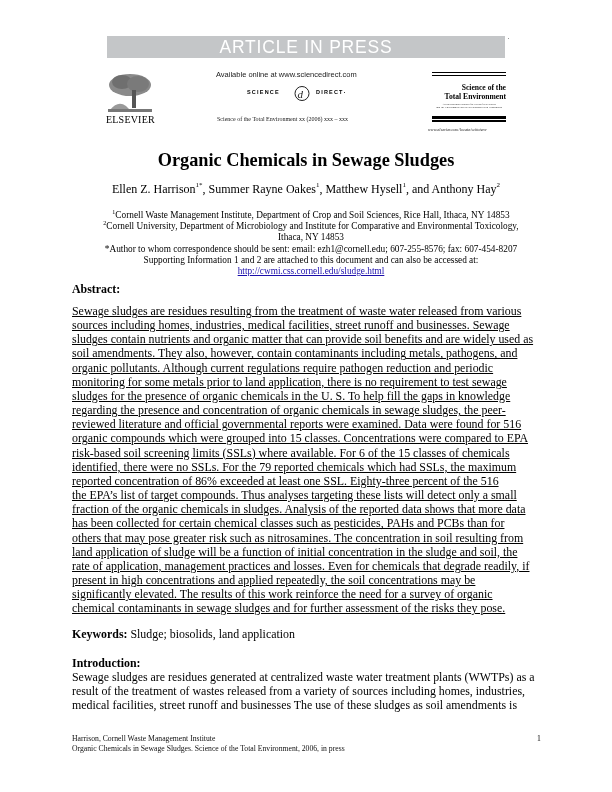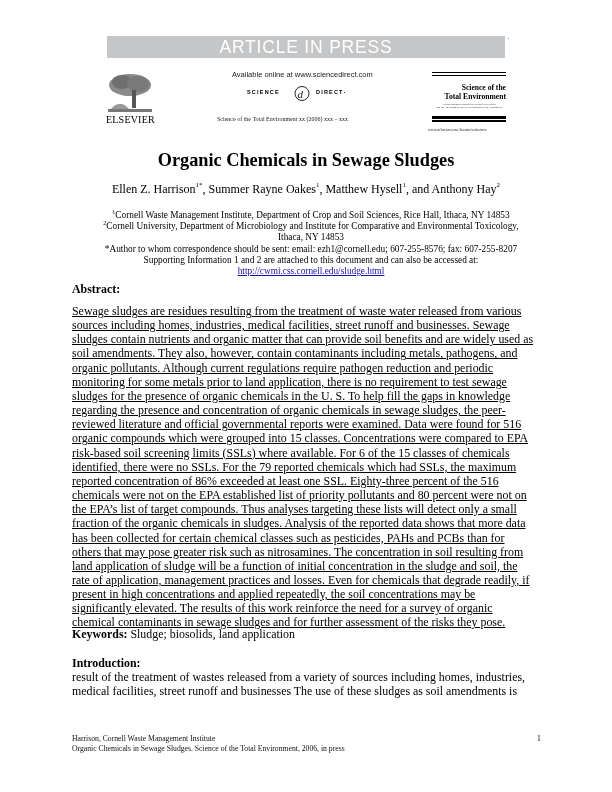--- a/index.html
+++ b/index.html
@@ -5,21 +5,21 @@
   html, body { margin: 0; padding: 0; background: #ffffff; }
   body { width: 612px; height: 792px; position: relative; overflow: hidden; font-family: "Liberation Serif", serif; color: #000; }
 
   .banner { position: absolute; left: 107px; top: 36px; width: 398px; height: 22px; background: #c4c6c8; }
   .banner-text { position: absolute; left: 0; right: 0; top: 1px; text-align: center; font-family: "Liberation Sans", sans-serif; font-size: 17.5px; color: #ffffff; letter-spacing: 0.8px; border-radius: 8px; }
   .corner-dot { position: absolute; left: 508px; top: 38px; width: 1px; height: 1px; background: #999; }
 
   .elsevier-logo { position: absolute; left: 106px; top: 72px; width: 48px; height: 42px; }
   .elsevier-name { position: absolute; left: 106px; top: 114px; font-size: 10px; letter-spacing: 0.2px; }
 
-  .available { position: absolute; left: 232px; top: 70px; font-family: "Liberation Sans", sans-serif; font-size: 7.5px; color: #222; }
+  .available { position: absolute; left: 216px; top: 70px; font-family: "Liberation Sans", sans-serif; font-size: 7.5px; color: #222; }
   .sd-logo { position: absolute; left: 247px; top: 83px; width: 120px; height: 20px; }
   .sd-left { position: absolute; left: 0; top: 6px; font-family: "Liberation Sans", sans-serif; font-size: 5.5px; font-weight: bold; letter-spacing: 1.2px; }
   .sd-right { position: absolute; left: 69px; top: 6px; font-family: "Liberation Sans", sans-serif; font-size: 5.5px; font-weight: bold; letter-spacing: 1.2px; }
   .sd-circle { position: absolute; left: 46px; top: 1px; width: 18px; height: 17px; }
   .journal-ref { position: absolute; left: 217px; top: 116px; font-size: 6px; color: #222; }
 
   .ste-box { position: absolute; left: 432px; top: 72px; width: 74px; }
   .ste-rule-thin { height: 1px; background: #000; margin-bottom: 2px; }
   .ste-rule-thick { height: 2px; background: #000; margin-bottom: 6px; }
   .ste-title { text-align: right; font-size: 7.6px; font-weight: bold; line-height: 9px; }
@@ -97,56 +97,56 @@
 
 <div class="title">Organic Chemicals in Sewage Sludges</div>
 <div class="authors">
   <span>Ellen Z. Harrison</span><sup>1*</sup><span>, </span><span>Summer Rayne Oakes</span><sup>1</sup><span>, </span><span>Matthew Hysell</span><sup>1</sup><span>, and </span><span>Anthony Hay</span><sup>2</sup>
 </div>
 
 <div class="affils">
   <div><sup>1</sup><span>Cornell Waste Management Institute, Department of Crop and Soil Sciences, Rice Hall, Ithaca, NY 14853</span></div>
   <div><sup>2</sup><span>Cornell University, Department of Microbiology and Institute for Comparative and Environmental Toxicology,</span></div>
   <div><span>Ithaca, NY 14853</span></div>
-  <div>*Author to whom correspondence should be sent: email: ezh1@cornell.edu; 607-255-8576; fax: 607-255-8207</div>
+  <div>*Author to whom correspondence should be sent: email: ezh1@cornell.edu; 607-255-8576; fax: 607-454-8207</div>
   <div>Supporting Information 1 and 2 are attached to this document and can also be accessed at:</div>
   <div><a href="#">http://cwmi.css.cornell.edu/sludge.html</a></div>
 </div>
 
 <div class="abstract-head">Abstract:</div>
 <div class="body-block abstract-body" id="abstract-body">
     <span class="ln">Sewage sludges are residues resulting from the treatment of waste water released from various</span>
     <span class="ln">sources including homes, industries, medical facilities, street runoff and businesses. Sewage</span>
     <span class="ln">sludges contain nutrients and organic matter that can provide soil benefits and are widely used as</span>
     <span class="ln">soil amendments. They also, however, contain contaminants including metals, pathogens, and</span>
     <span class="ln">organic pollutants. Although current regulations require pathogen reduction and periodic</span>
     <span class="ln">monitoring for some metals prior to land application, there is no requirement to test sewage</span>
     <span class="ln">sludges for the presence of organic chemicals in the U. S. To help fill the gaps in knowledge</span>
     <span class="ln">regarding the presence and concentration of organic chemicals in sewage sludges, the peer-</span>
     <span class="ln">reviewed literature and official governmental reports were examined. Data were found for 516</span>
     <span class="ln">organic compounds which were grouped into 15 classes. Concentrations were compared to EPA</span>
     <span class="ln">risk-based soil screening limits (SSLs) where available. For 6 of the 15 classes of chemicals</span>
     <span class="ln">identified, there were no SSLs. For the 79 reported chemicals which had SSLs, the maximum</span>
     <span class="ln">reported concentration of 86% exceeded at least one SSL. Eighty-three percent of the 516</span>
-    <span class="ln">chemicals were not on the EPA established list of priority pollutants and 80 percent were not on</span>
     <span class="ln">the EPA’s list of target compounds. Thus analyses targeting these lists will detect only a small</span>
     <span class="ln">fraction of the organic chemicals in sludges.  Analysis of the reported data shows that more data</span>
     <span class="ln">has been collected for certain chemical classes such as pesticides, PAHs and PCBs than for</span>
     <span class="ln">others that may pose greater risk such as nitrosamines.  The concentration in soil resulting from</span>
     <span class="ln">land application of sludge will be a function of initial concentration in the sludge and soil, the</span>
     <span class="ln">rate of application, management practices and losses.  Even for chemicals that degrade readily, if</span>
     <span class="ln">present in high concentrations and applied repeatedly, the soil concentrations may be</span>
     <span class="ln">significantly elevated. The results of this work reinforce the need for a survey of organic</span>
     <span class="ln">chemical contaminants in sewage sludges and for further assessment of the risks they pose.</span>
   </div>
 
 <div class="keywords"><span class="section-head">Keywords:</span><span> Sludge; biosolids, land application</span></div>
 
 <div class="intro-head">Introduction:</div>
 <div class="body-block intro-body" id="intro-body">
+    <span class="ln">Sewage sludges are residues generated at centralized waste water treatment plants (WWTPs) as a</span>
     <span class="ln">result of the treatment of wastes released from a variety of sources including homes, industries,</span>
     <span class="ln">medical facilities, street runoff and businesses The use of these sludges as soil amendments is</span>
   </div>
 
 <div class="footer">
   <div>Harrison, Cornell Waste Management Institute</div>
   <div>Organic Chemicals in Sewage Sludges.  Science of the Total Environment, 2006, in press</div>
 </div>
 <div class="page-num">1</div>
 

